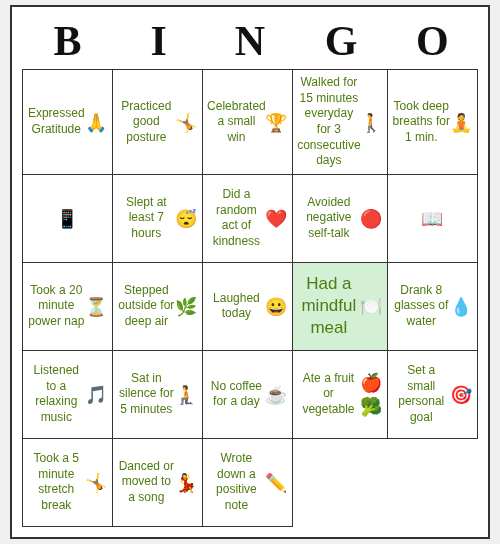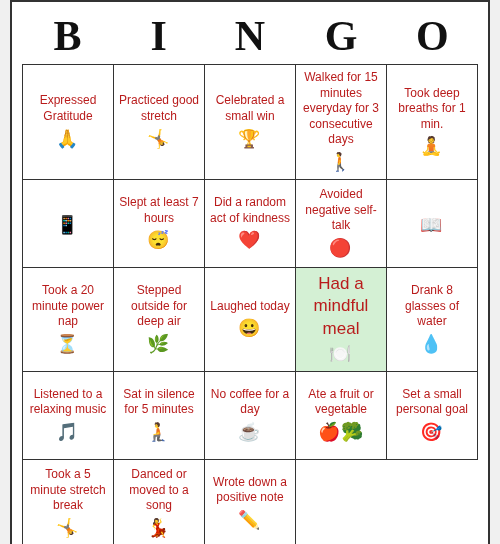--- a/index.html
+++ b/index.html
@@ -36,27 +36,27 @@
       grid-template-columns: repeat(5, 1fr);
       border-left: 1px solid #333;
       border-top: 1px solid #333;
     }
     .bingo-cell {
       border-right: 1px solid #333;
       border-bottom: 1px solid #333;
       padding: 5px 4px;
       text-align: center;
       display: flex;
-      flex-direction: column;
+      flex-direction: row;
       align-items: center;
       justify-content: center;
       min-height: 88px;
       font-size: 12px;
       line-height: 1.3;
-      color: #b91c1c;
+      color: #4d7c0f;
     }
     .bingo-cell.highlighted {
       background: #d4f0d4;
     }
     .cell-text {
       font-size: 12px;
       line-height: 1.3;
     }
     .cell-emoji {
       font-size: 18px;
@@ -77,21 +77,21 @@
       <div class="bingo-letter">N</div>
       <div class="bingo-letter">G</div>
       <div class="bingo-letter">O</div>
     </div>
   <div class="bingo-grid">
   <div class="bingo-cell">
         <span class="cell-text">Expressed Gratitude</span>
         <span class="cell-emoji">🙏</span>
       </div>
       <div class="bingo-cell">
-        <span class="cell-text">Practiced good stretch</span>
+        <span class="cell-text">Practiced good posture</span>
         <span class="cell-emoji">🤸</span>
       </div>
       <div class="bingo-cell">
         <span class="cell-text">Celebrated a small win</span>
         <span class="cell-emoji">🏆</span>
       </div>
       <div class="bingo-cell">
         <span class="cell-text">Walked for 15 minutes everyday for 3 consecutive days</span>
         <span class="cell-emoji">🚶</span>
       </div>

